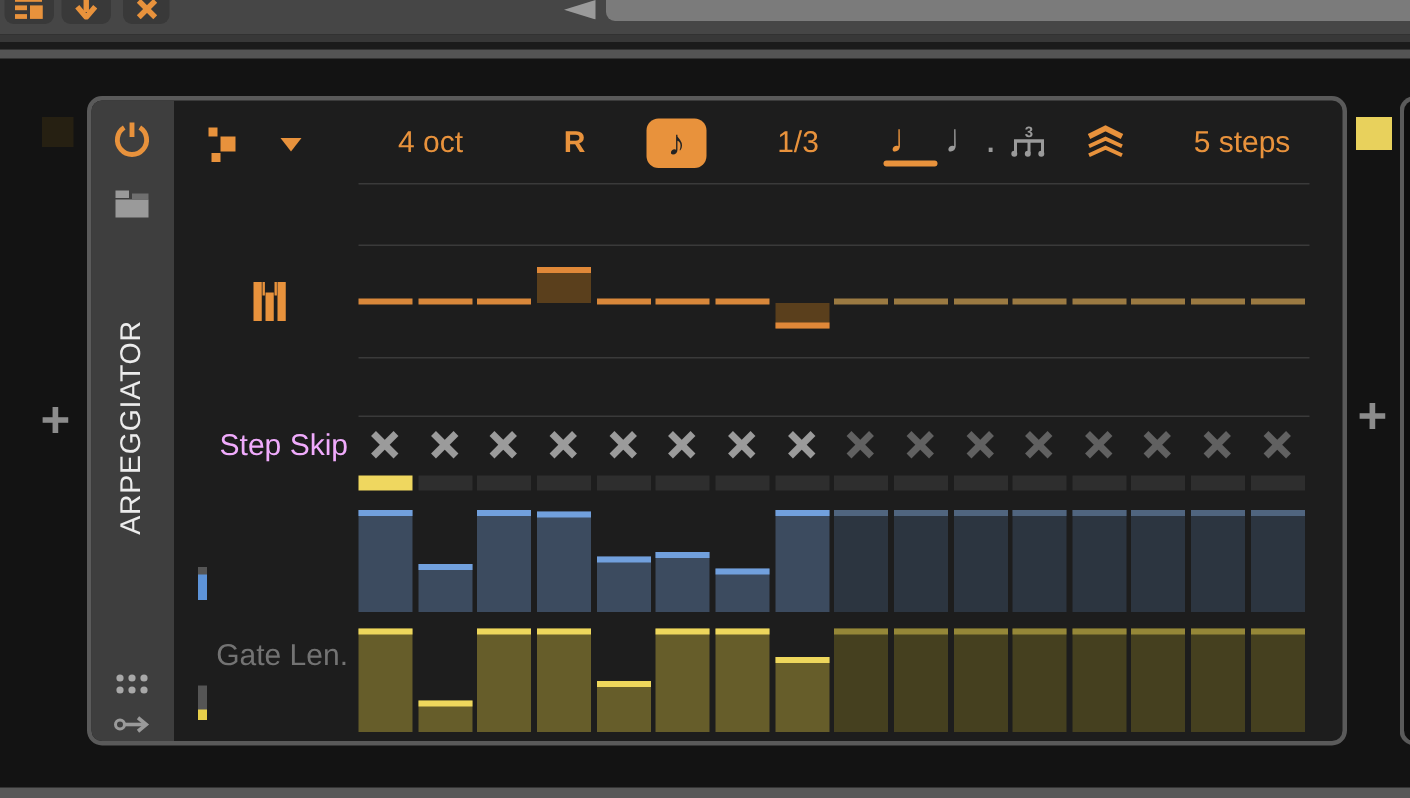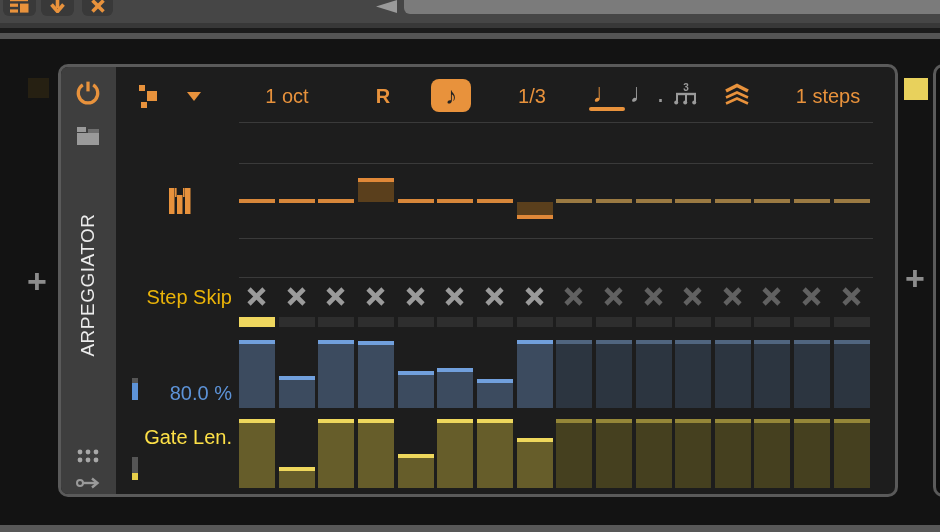--- a/index.html
+++ b/index.html
@@ -56,23 +56,23 @@
   .vbar.dim{background:#2c3540;}
   .vbar.dim:before{background:#50657f;}
   .gbar{position:absolute;background:#665d2a;}
   .gbar:before{content:"";position:absolute;left:0;right:0;top:0;height:4px;background:#eed75c;}
   .gbar.dim{background:#45401f;}
   .gbar.dim:before{background:#958738;}
   .pcell{position:absolute;height:10px;width:36px;background:#2e2e2e;}
   .pcell.on{background:#efd75f;}
 
   .row-label{left:0;width:171px;text-align:right;font-size:20px;white-space:nowrap;}
-  #lbl-skip{color:#eab308;}
+  #lbl-skip{color:#f0abfc;}
   .blue{color:#5d93d8;}
-  .yellow{color:#fde047;}
+  .yellow{color:#737373;}
 
   .mini-fader{width:6px;background:#555;}
   #vel-fader span{position:absolute;left:0;right:0;bottom:0;height:17px;background:#5d93d8;}
   #gate-fader span{position:absolute;left:0;right:0;bottom:0;height:7px;background:#e7cf4a;}
 </style>
 </head>
 <body>
 
 <div id="stage">
 
@@ -140,21 +140,21 @@
       <line x1="7" y1="7" x2="20" y2="7" stroke="#9a9a9a" stroke-width="2.4"></line>
       <polyline points="16,2.5 21.5,7 16,11.5" fill="none" stroke="#9a9a9a" stroke-width="2.4"></polyline>
     </svg>
 
     <svg class="abs ctr" style="left:89px;top:28px;" width="24" height="26" viewBox="0 0 24 26">
       <rect x="1" y="3" width="6" height="6" fill="#e8923c"></rect>
       <rect x="9" y="9" width="10" height="10" fill="#e8923c"></rect>
       <rect x="3" y="20" width="6" height="6" fill="#e8923c"></rect>
     </svg>
     <div id="dd-tri" class="abs"></div>
-    <div class="abs htxt" style="left:226px;top:29px;">1 oct</div>
+    <div class="abs htxt" style="left:226px;top:29px;">4 oct</div>
     <div class="abs htxt" style="left:322px;top:29px;font-weight:700;">R</div>
     <div id="note-btn" class="abs">
       <span>♪</span>
     </div>
     <div class="abs htxt" style="left:471px;top:29px;">1/3</div>
     <div class="abs notetxt" style="left:545px;top:26px;color:#e8923c;">♩</div>
     <div id="rate-underline" class="abs"></div>
     <div class="abs notetxt gray-ic" style="left:586px;top:26px;">♩.</div>
     <svg class="abs ctr" style="left:625px;top:28px;" width="26" height="26" viewBox="0 0 26 26">
       <text x="13" y="9" font-size="10" fill="#9a9a9a" text-anchor="middle" font-family="Liberation Sans, sans-serif" font-weight="700">3</text>
@@ -164,37 +164,36 @@
       <line x1="22" y1="12" x2="22" y2="20" stroke="#9a9a9a" stroke-width="2"></line>
       <circle cx="3.2" cy="20.5" r="2" fill="#9a9a9a"></circle>
       <circle cx="12.2" cy="20.5" r="2" fill="#9a9a9a"></circle>
       <circle cx="21.2" cy="20.5" r="2" fill="#9a9a9a"></circle>
     </svg>
     <svg class="abs ctr" style="left:676px;top:28px;" width="28" height="24" viewBox="0 0 28 24">
       <path d="M3,8 L14,2.5 L25,8" fill="none" stroke="#e8923c" stroke-width="3.6"></path>
       <path d="M3,14.5 L14,9.5 L25,14.5" fill="none" stroke="#e8923c" stroke-width="2.6"></path>
       <path d="M3,20.5 L14,15.5 L25,20.5" fill="none" stroke="#e8923c" stroke-width="2.6"></path>
     </svg>
-    <div class="abs htxt" style="left:767px;top:29px;">1 steps</div>
+    <div class="abs htxt" style="left:767px;top:29px;">5 steps</div>
 
     <div class="abs hline" style="top:55px;"></div>
     <div class="abs hline" style="top:96px;"></div>
     <div class="abs hline" style="top:171px;"></div>
     <div class="abs hline" style="top:210px;"></div>
 
     <svg class="abs" style="left:107px;top:121px;" width="25" height="27" viewBox="0 0 25 27">
       <rect x="1" y="0" width="5.5" height="26" fill="#e8923c"></rect>
       <rect x="9" y="7" width="5.5" height="19" fill="#e8923c"></rect>
       <rect x="17" y="0" width="5.5" height="26" fill="#e8923c"></rect>
       <rect x="7" y="0" width="1.6" height="9" fill="#e8923c"></rect>
       <rect x="15" y="0" width="1.6" height="9" fill="#e8923c"></rect>
     </svg>
 
     <div id="lbl-skip" class="abs row-label" style="top:219px;">Step Skip</div>
-    <div class="abs row-label blue" style="top:315px;">80.0 %</div>
     <div class="abs row-label yellow" style="top:359px;">Gate Len.</div>
 
     <div id="vel-fader" class="abs mini-fader" style="left:71px;top:311px;height:22px;">
         <span></span>
       </div>
     <div id="gate-fader" class="abs mini-fader" style="left:71px;top:390px;height:23px;">
         <span></span>
       </div>
 
     <div id="pitch-row" class="abs" style="inset:0;">

